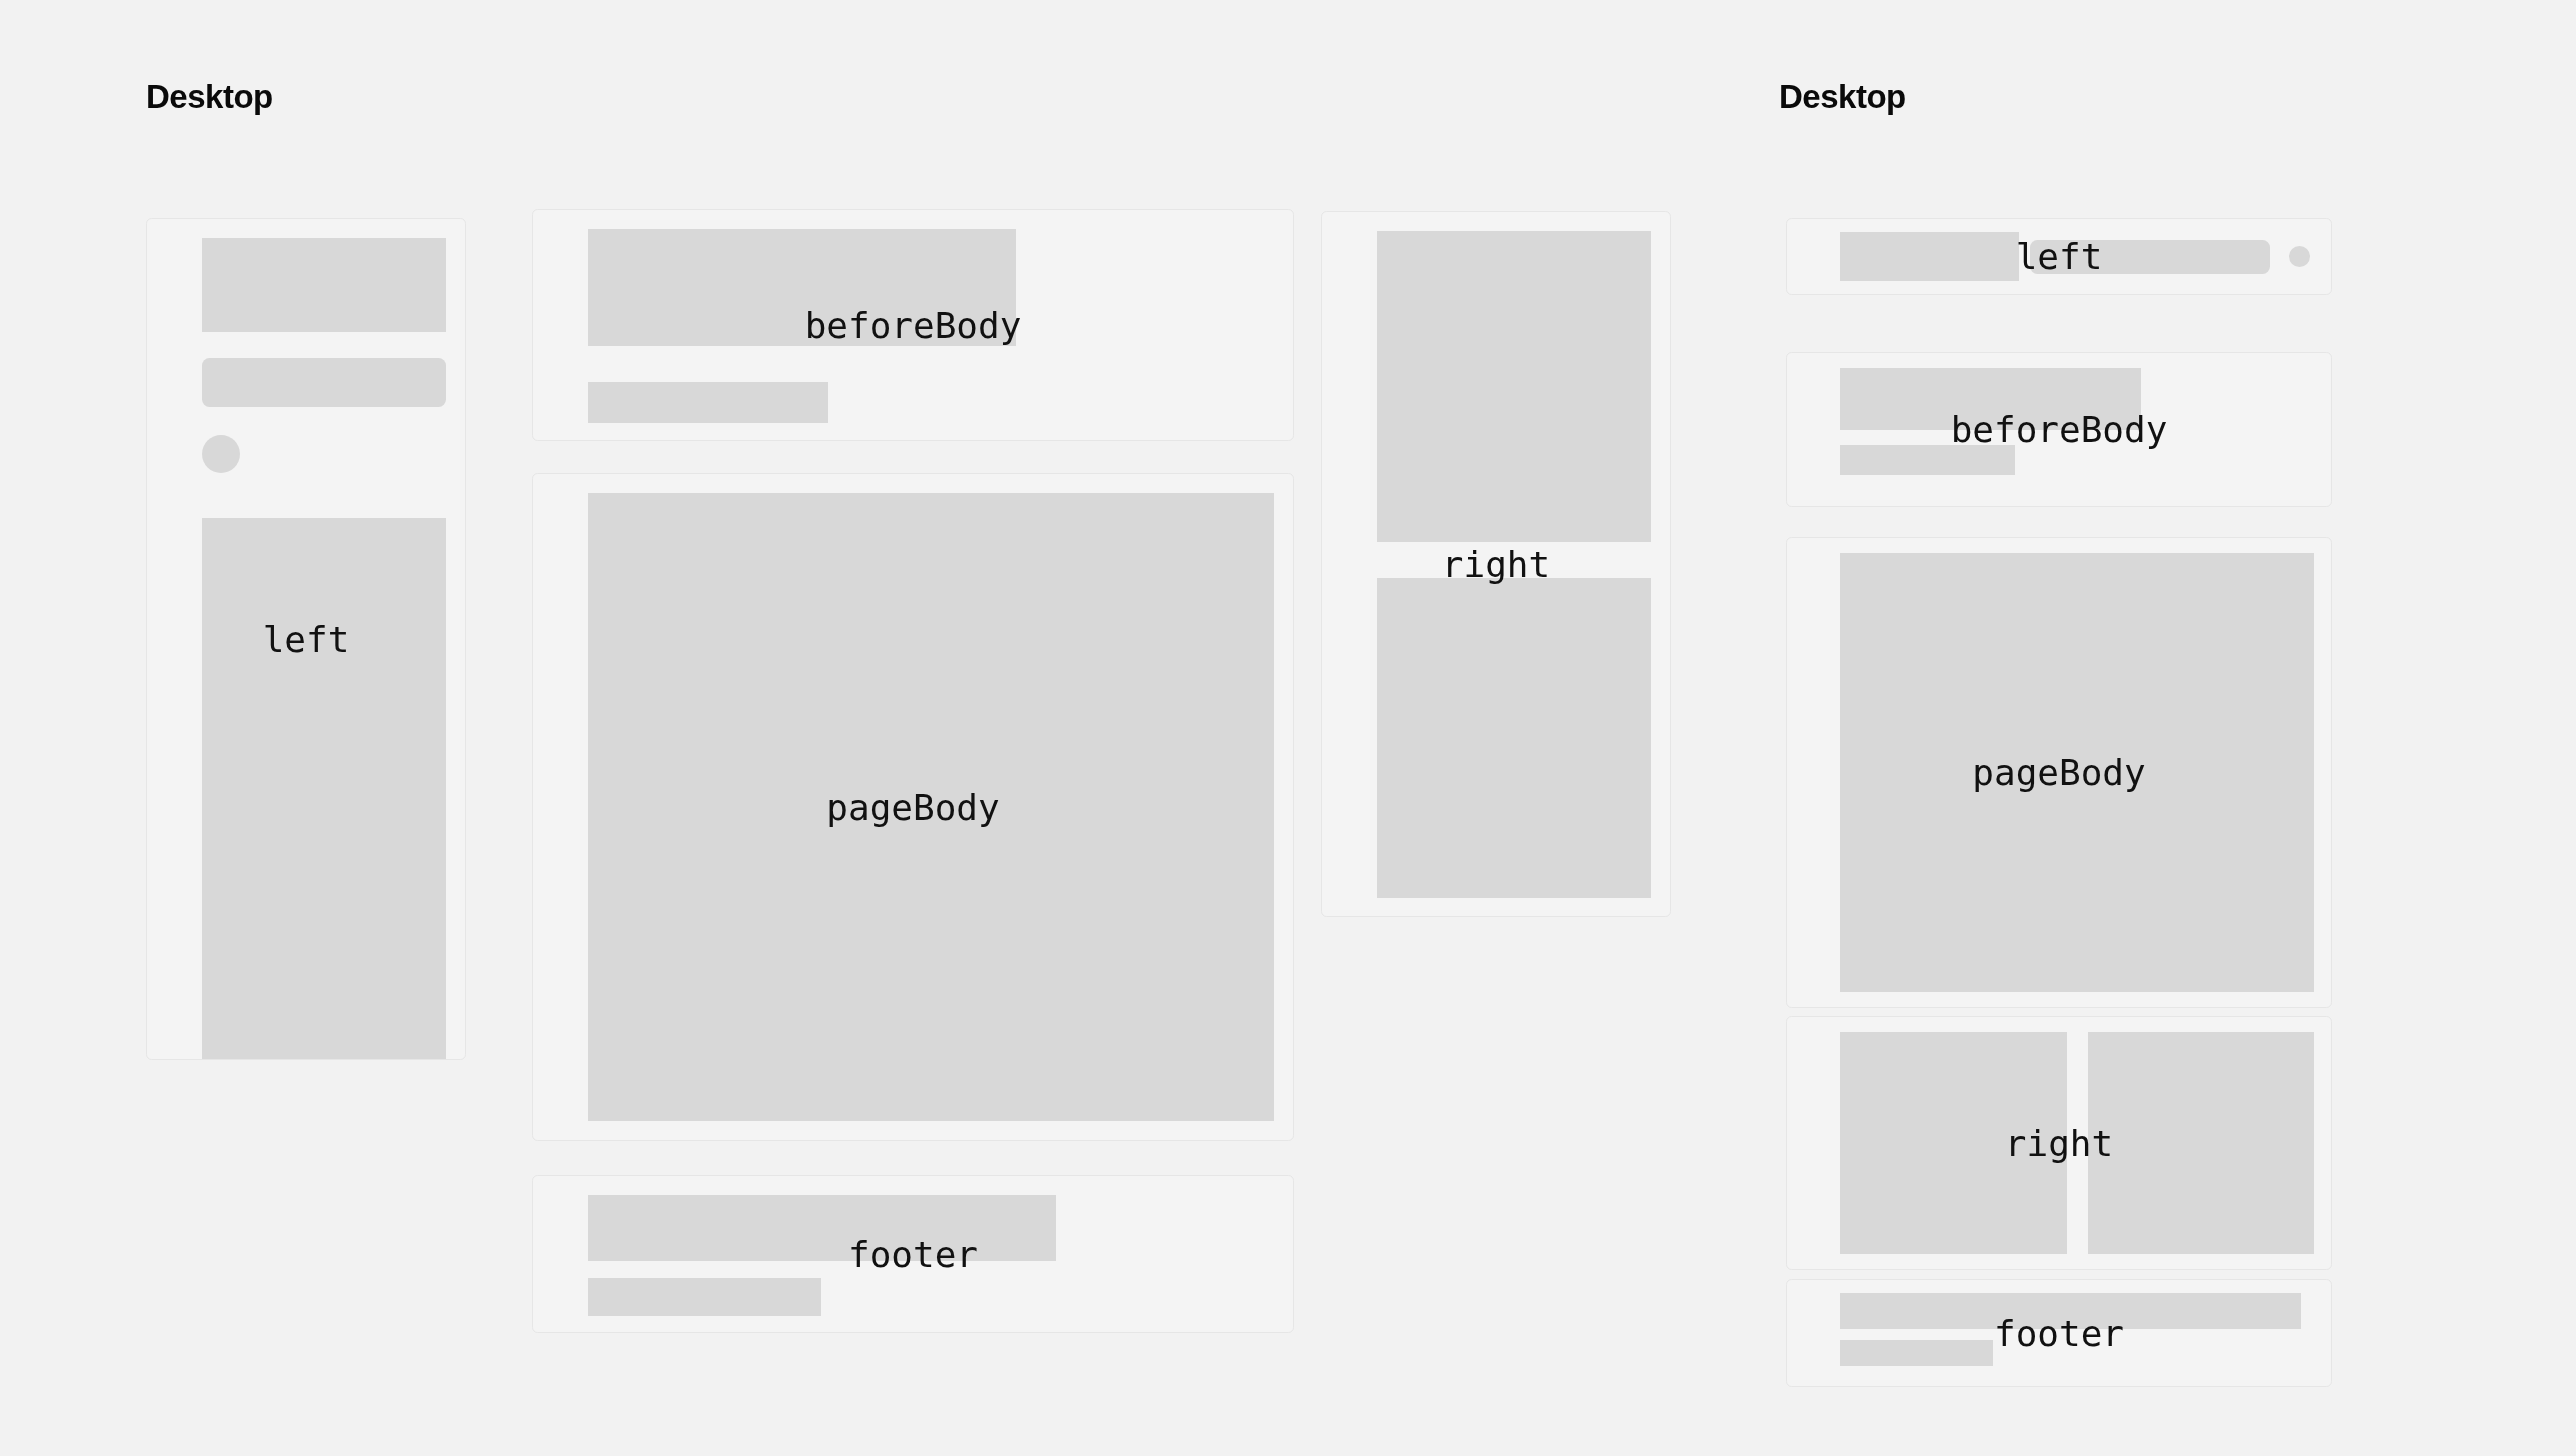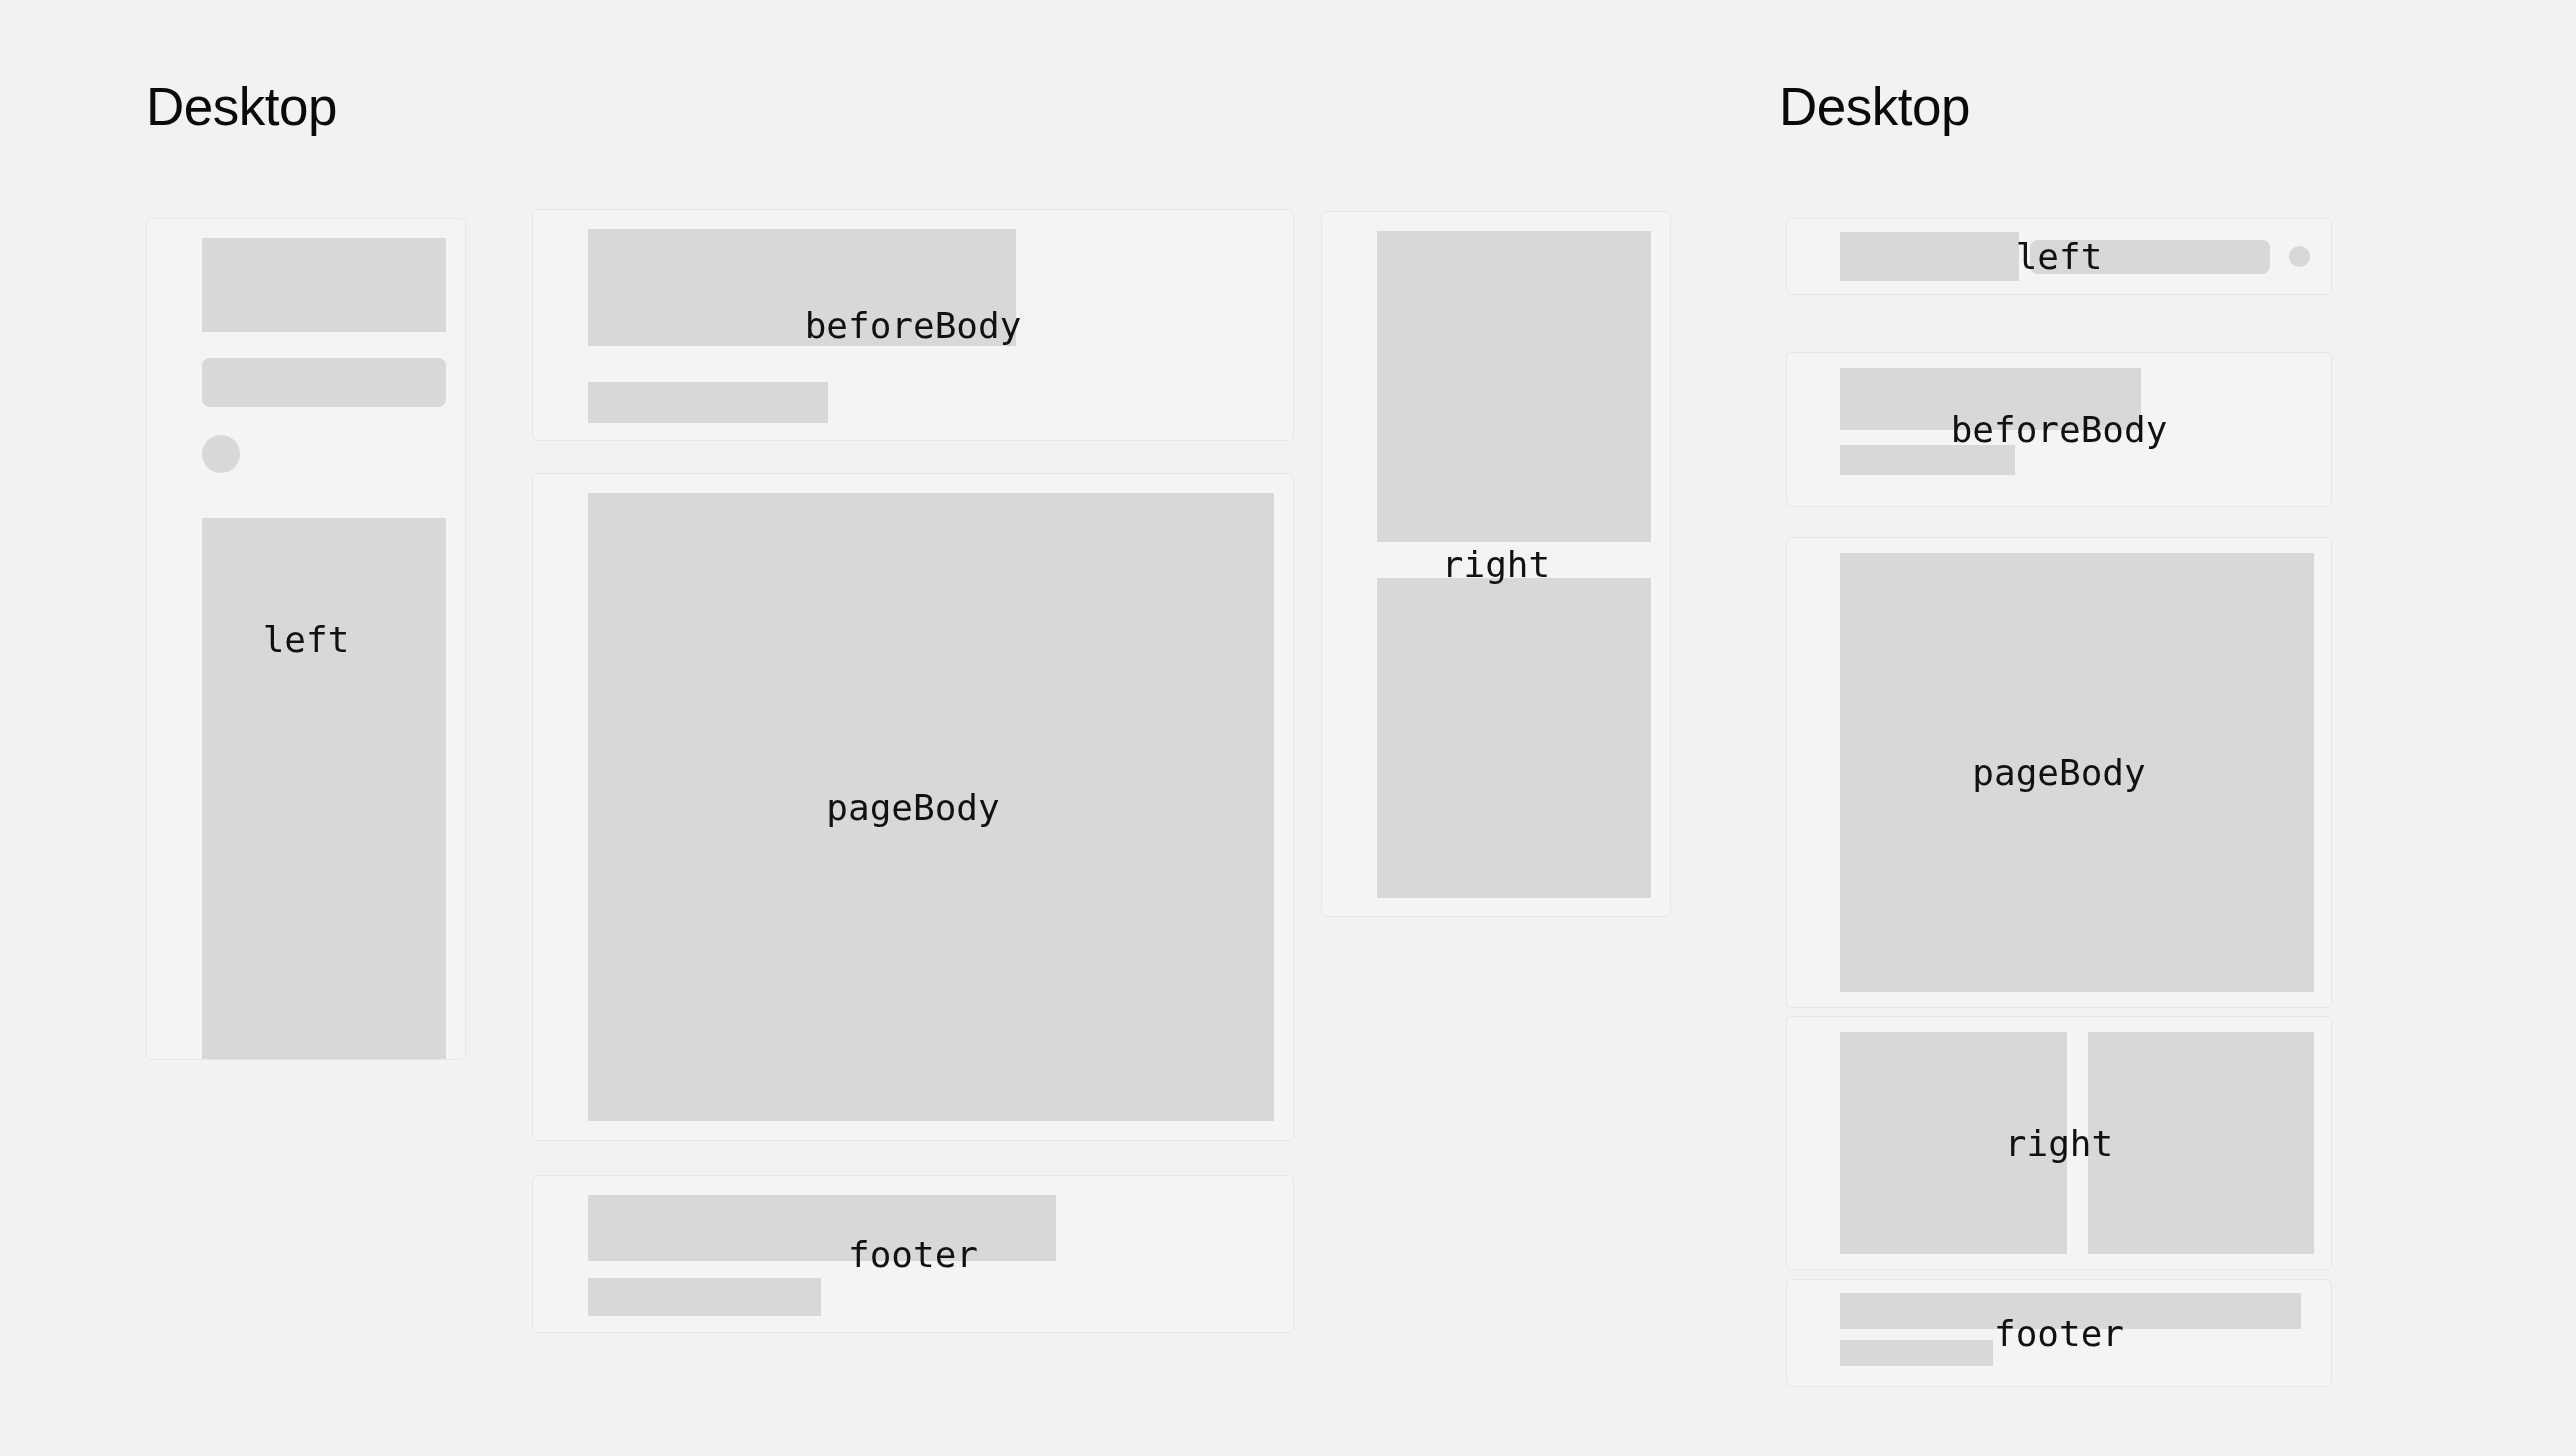--- a/index.html
+++ b/index.html
@@ -16,22 +16,22 @@
     position: relative;
     width: 2576px;
     height: 1456px;
     background: #f2f2f2;
   }
 
   
   .section-heading {
     position: absolute;
     font-family: "Liberation Sans", sans-serif;
-    font-weight: normal;
-    font-size: 53px;
+    font-weight: bold;
+    font-size: 33px;
     line-height: 1;
     color: #0a0a0a;
     letter-spacing: -0.5px;
     white-space: nowrap;
   }
   #heading-desktop { left: 146px; top: 80px; }
   #heading-mobile  { left: 1779px; top: 80px; }
 
   
   .panel {

